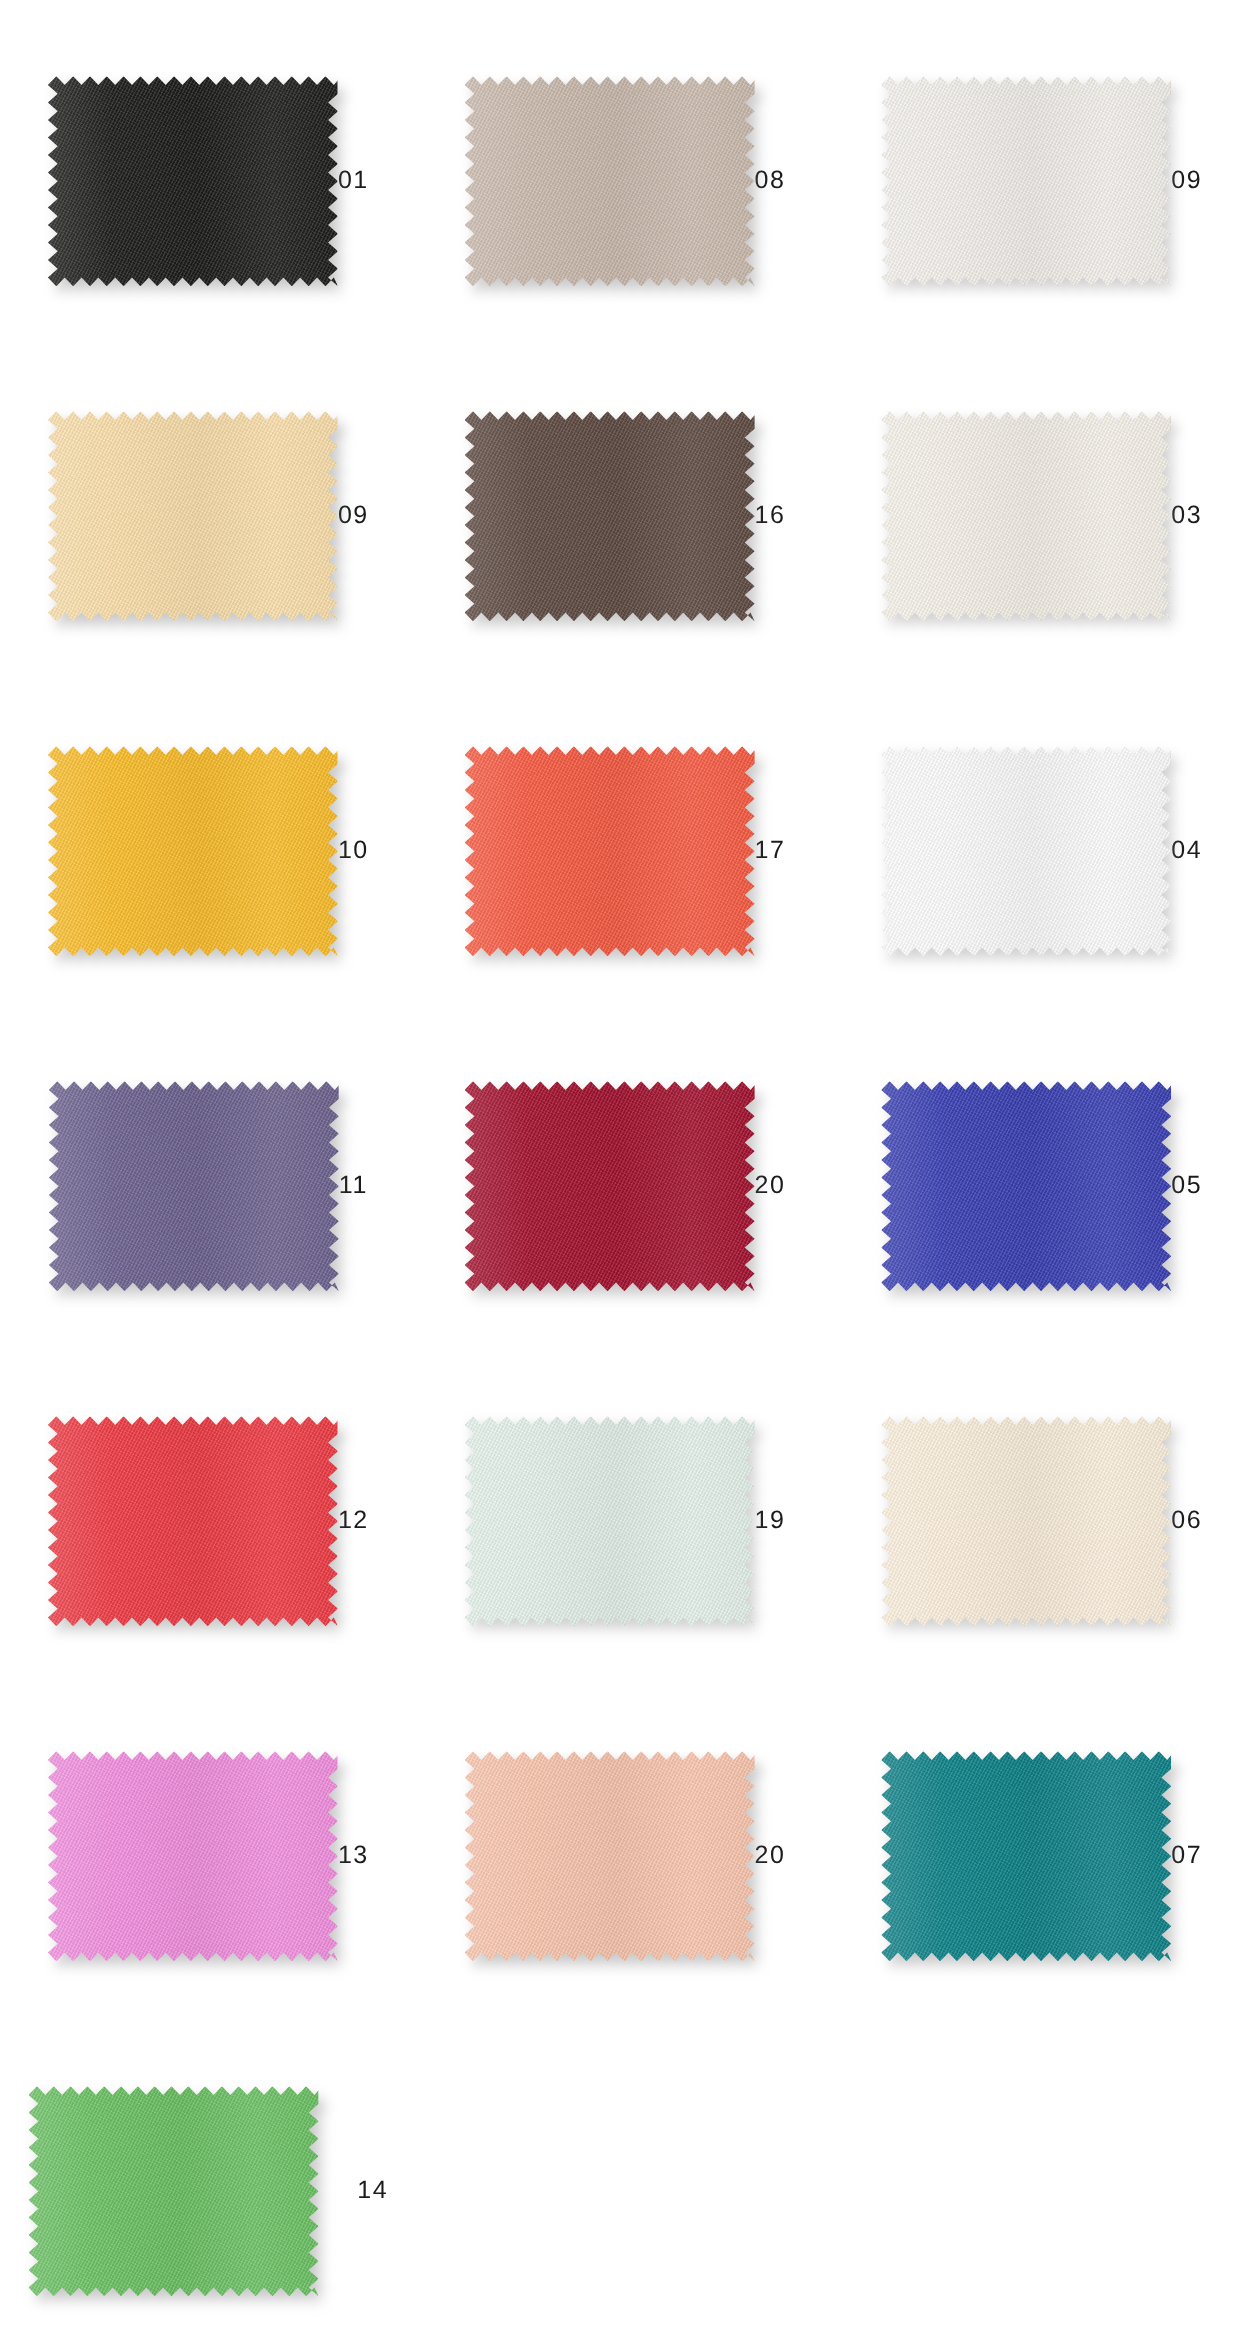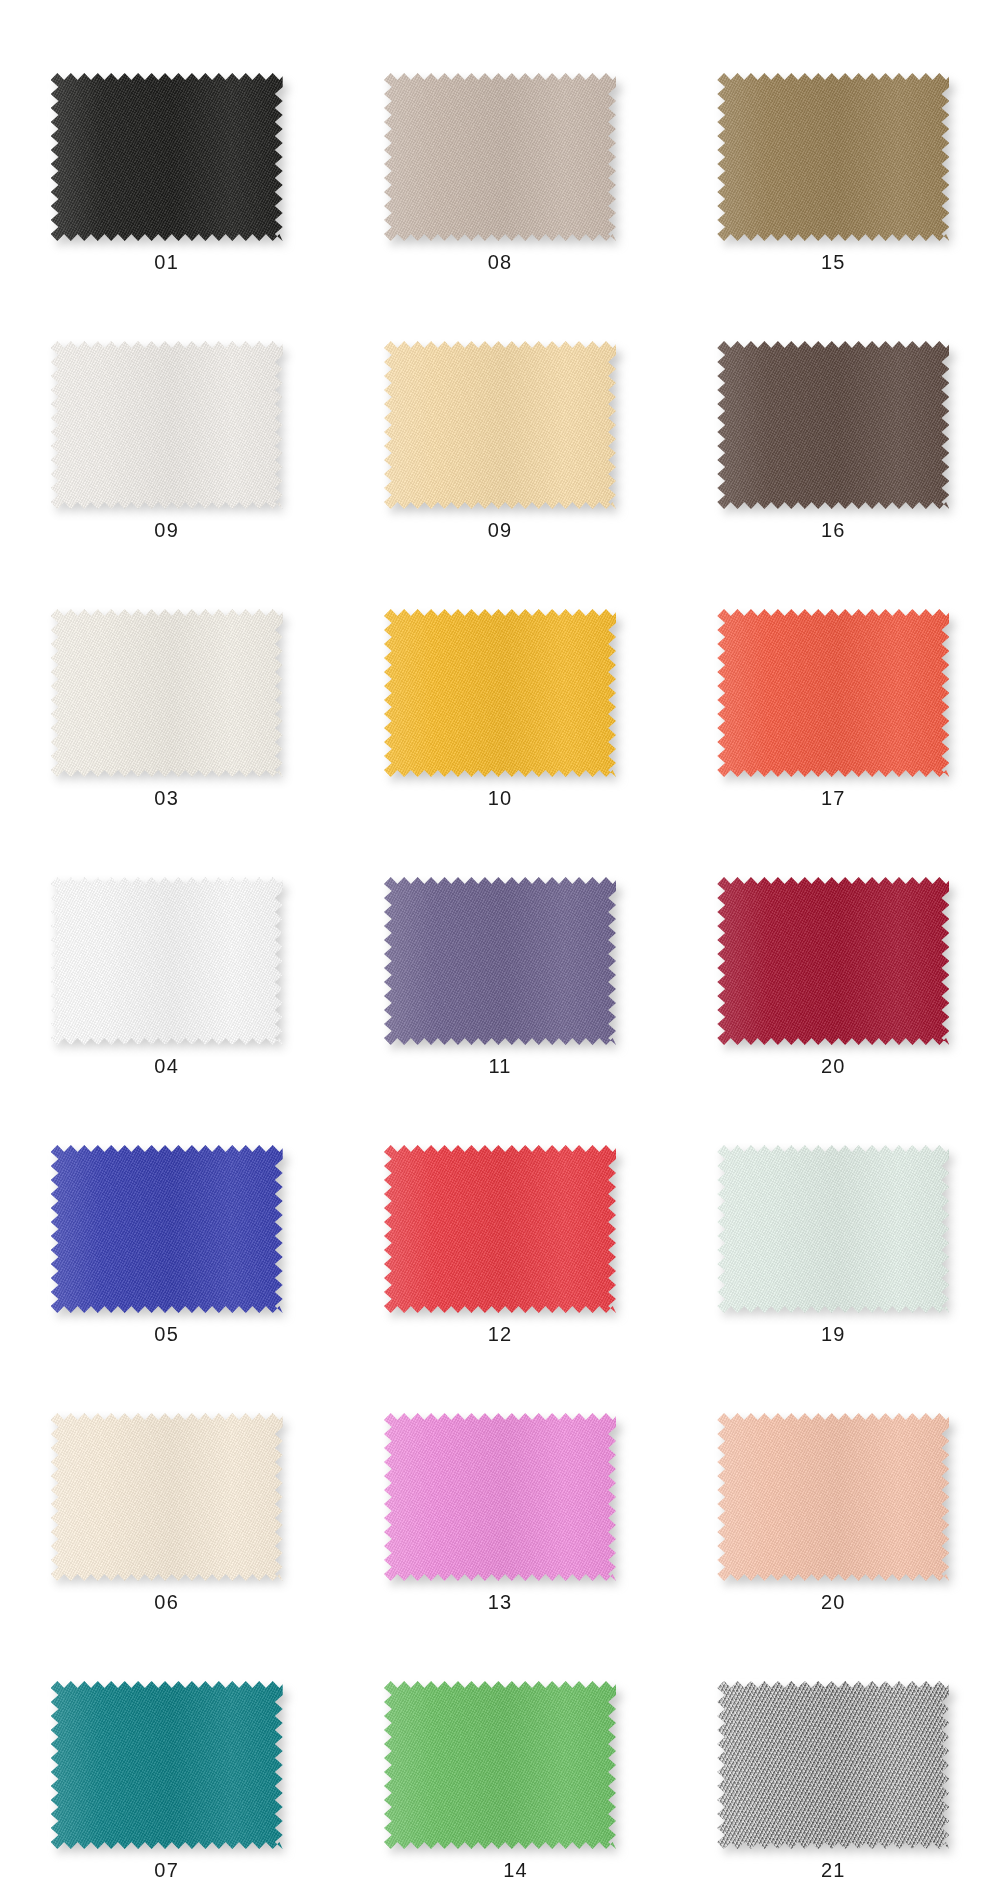--- a/index.html
+++ b/index.html
@@ -21,23 +21,23 @@
     display: grid;
     grid-template-columns: repeat(3, 1fr);
     grid-template-rows: repeat(7, 1fr);
     box-sizing: border-box;
     padding: 4px 0 0 0;
   }
 
   .swatch-cell {
     position: relative;
     display: flex;
-    flex-direction: column;
+    flex-direction: row;
     align-items: center;
-    justify-content: flex-end;
+    justify-content: center;
   }
 
   
   .swatch-figure {
     position: relative;
     width: 232px;
     height: 168px;
     margin-top: 14px;
     filter: drop-shadow(5px 6px 5px rgba(120,120,120,0.40));
   }
@@ -215,26 +215,20 @@
       </div>
       <div class="swatch-label" style="color: rgb(27, 27, 27);">01</div>
     </div>
     <div class="swatch-cell">
       <div class="swatch-figure">
         <div class="swatch-tile" style="background-color: rgb(203, 187, 174);"></div>
       </div>
       <div class="swatch-label" style="color: rgb(27, 27, 27);">08</div>
     </div>
     <div class="swatch-cell">
-      <div class="swatch-figure">
-        <div class="swatch-tile" style="background-color: rgb(154, 129, 85);"></div>
-      </div>
-      <div class="swatch-label" style="color: rgb(27, 27, 27);">15</div>
-    </div>
-    <div class="swatch-cell">
       <div class="swatch-figure pale-fig">
         <div class="swatch-tile pale" style="background-color: rgb(244, 241, 236);"></div>
       </div>
       <div class="swatch-label" style="color: rgb(27, 27, 27);">09</div>
     </div>
     <div class="swatch-cell">
       <div class="swatch-figure">
         <div class="swatch-tile" style="background-color: rgb(251, 223, 171);"></div>
       </div>
       <div class="swatch-label" style="color: rgb(27, 27, 27);">09</div>
@@ -322,19 +316,13 @@
         <div class="swatch-tile" style="background-color: rgb(14, 130, 136);"></div>
       </div>
       <div class="swatch-label" style="color: rgb(27, 27, 27);">07</div>
     </div>
     <div class="swatch-cell">
       <div class="swatch-figure">
         <div class="swatch-tile" style="background-color: rgb(108, 194, 100);"></div>
       </div>
       <div class="swatch-label" style="color: rgb(27, 27, 27); margin-left: 31px;">14</div>
     </div>
-    <div class="swatch-cell">
-      <div class="swatch-figure">
-        <div class="swatch-tile heather" style="background-color: rgb(155, 155, 155);"></div>
-      </div>
-      <div class="swatch-label" style="color: rgb(27, 27, 27);">21</div>
-    </div>
   </main>
 
 </body></html>

